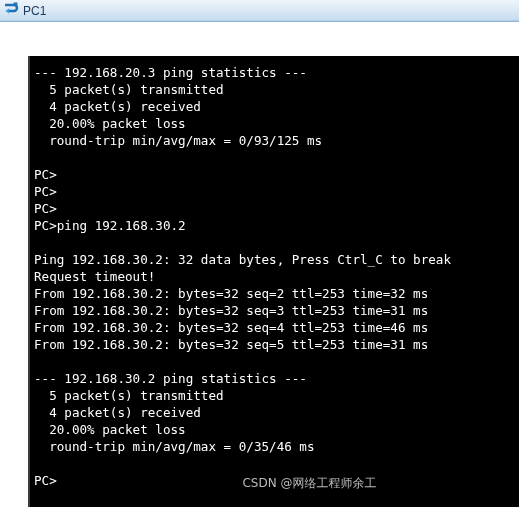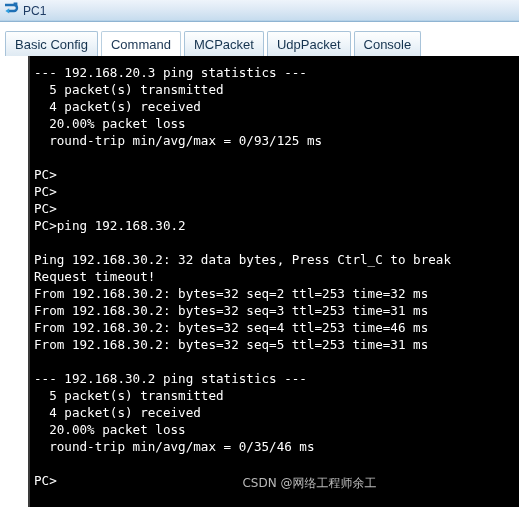--- a/index.html
+++ b/index.html
@@ -135,27 +135,20 @@
     <span id="title-icon">
       <svg width="16" height="16" viewBox="0 0 16 16" aria-hidden="true">
         <path d="M2 3 h9 a3 3 0 0 1 0 6 h-6" fill="none" stroke="#1e6fb5" stroke-width="2.4"></path>
         <path d="M6.2 6.2 L2.4 9 L6.2 11.6 Z" fill="#2f9fe0"></path>
         <path d="M13.6 4.2 L13.6 1.2 L10.6 1.2" fill="none" stroke="#1e6fb5" stroke-width="1.6"></path>
       </svg>
     </span>
     <span id="title-text">PC1</span>
   </div>
 
-  <div id="tab-strip">
-    <div class="tab">Basic Config</div>
-    <div class="tab active">Command</div>
-    <div class="tab">MCPacket</div>
-    <div class="tab">UdpPacket</div>
-    <div class="tab">Console</div>
-  </div>
 
   <div id="terminal">
     <pre id="terminal-output">--- 192.168.20.3 ping statistics ---
   5 packet(s) transmitted
   4 packet(s) received
   20.00% packet loss
   round-trip min/avg/max = 0/93/125 ms
 
 PC&gt;
 PC&gt;

